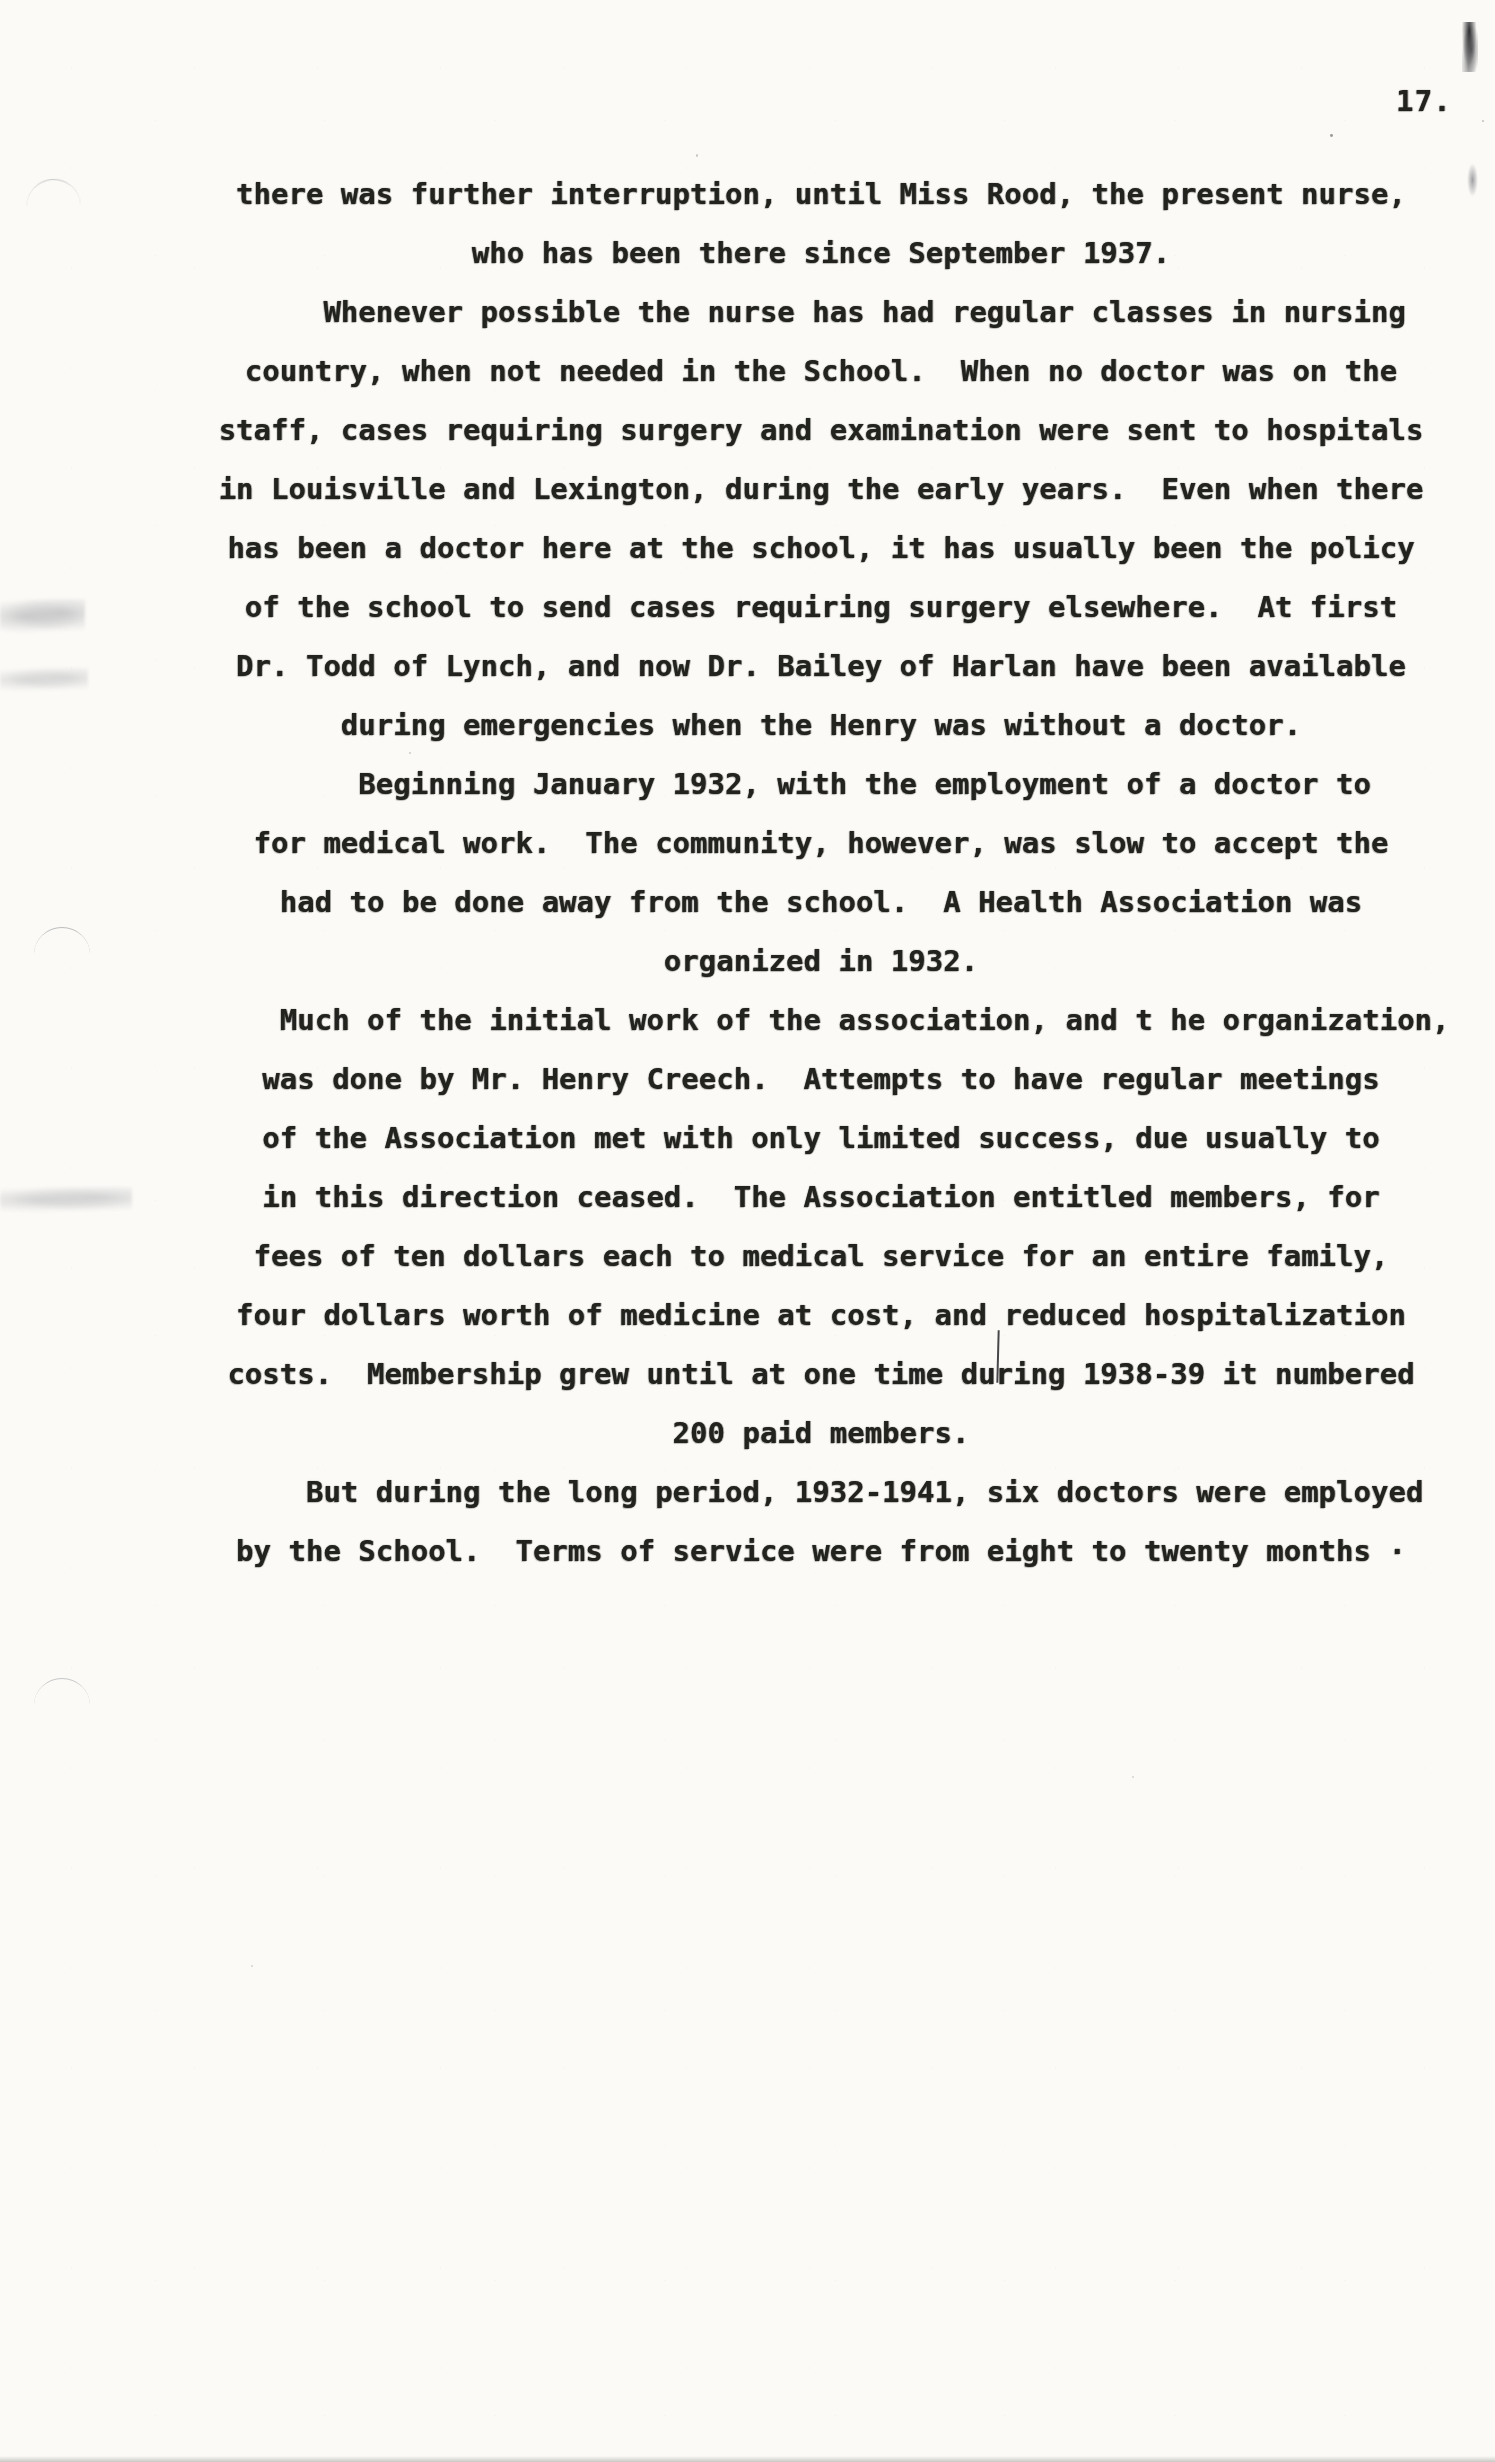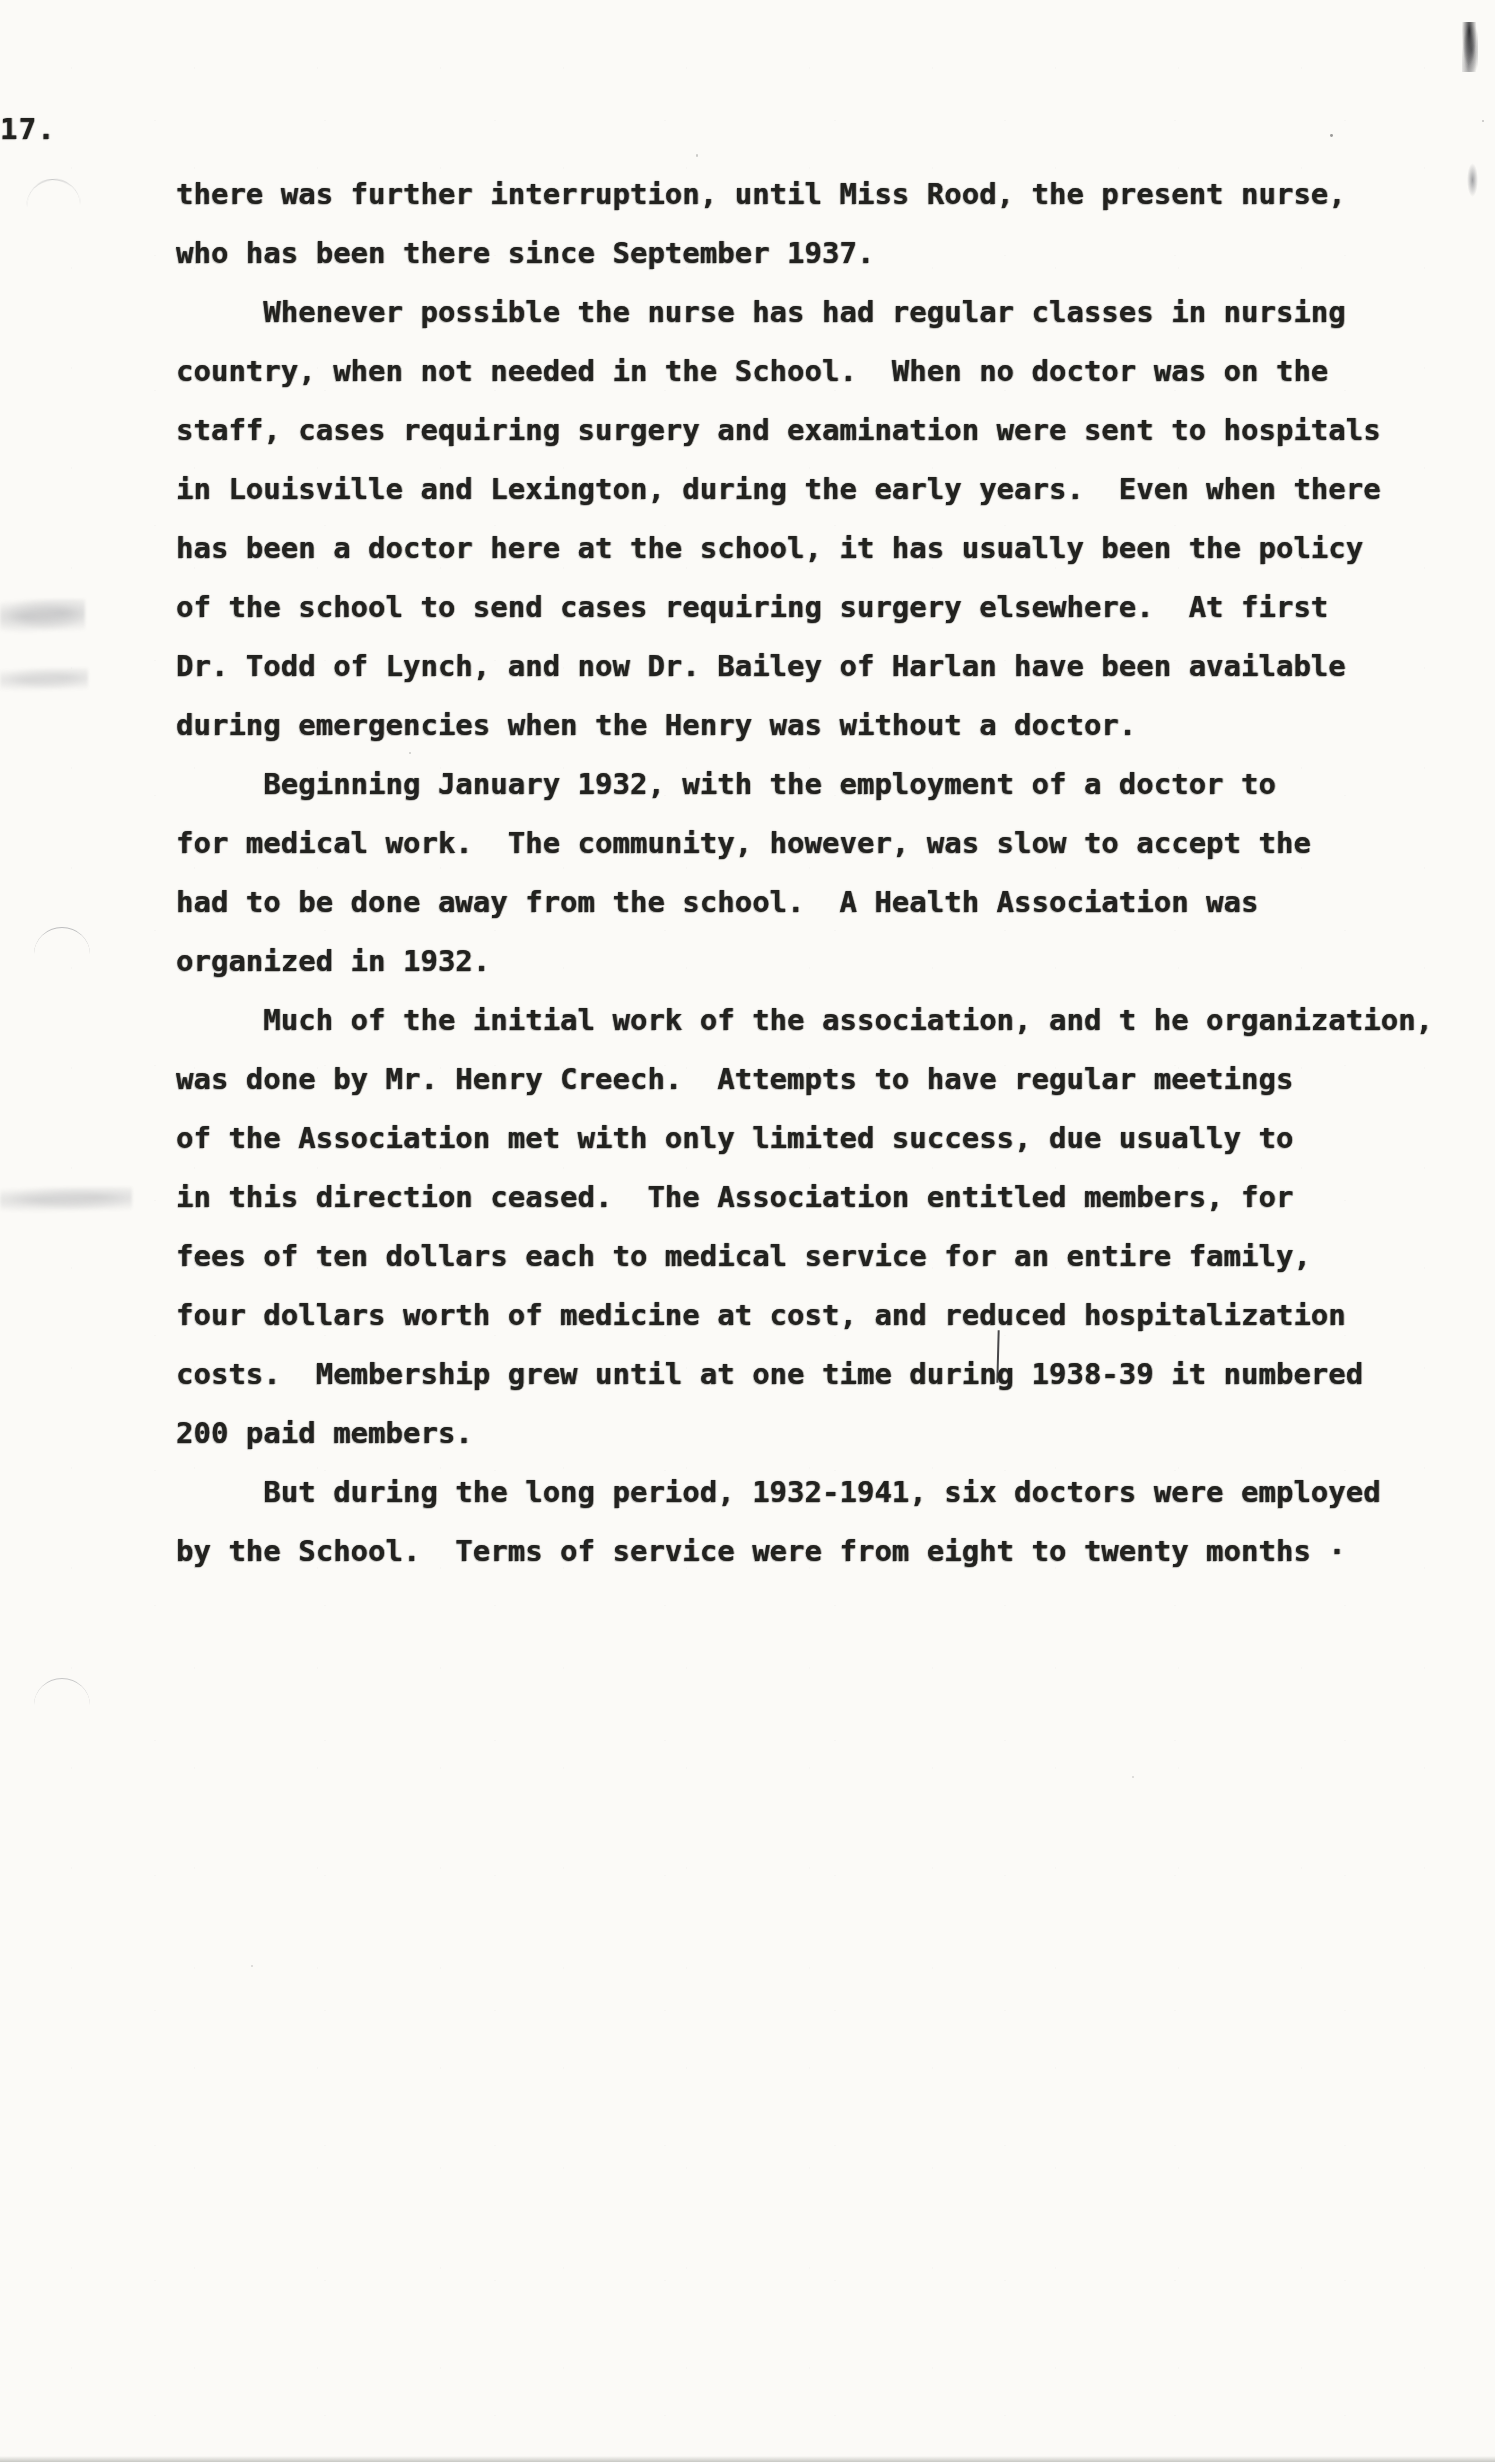--- a/index.html
+++ b/index.html
@@ -21,38 +21,40 @@
     font-size: 29px;
     color: #262624;
     text-shadow:
       0 0 1.2px rgba(35,35,32,0.65),
       0.9px 0.3px 0.6px rgba(35,35,32,0.28),
       -0.6px 0.6px 0.9px rgba(35,35,32,0.22);
     filter: blur(0.3px) contrast(1.05);
   }
   .page-number {
     position: absolute;
-    top: 110px;
+    top: 82px;
     left: 0;
     width: 1404px;
     height: 38px;
     line-height: 38px;
-    text-align: left;
+    text-align: right;
     letter-spacing: 1.2px;
+    padding-left: 48px;
   }
   .text-block {
     position: absolute;
     left: 176px;
     top: 165px;
     width: 1290px;
   }
   .line {
     height: 59px;
     line-height: 59px;
     white-space: pre;
+    text-align: center;
   }
   
   .arc {
     position: absolute;
     height: 26px;
     border-top: 1.8px solid rgba(75,78,88,0.55);
     border-radius: 50% 50% 0 0 / 100% 100% 0 0;
     filter: blur(0.6px);
   }
   .arc-a { left: 26px;  top: 179px;  width: 54px; opacity: 0.55; transform: rotate(-3deg); }

